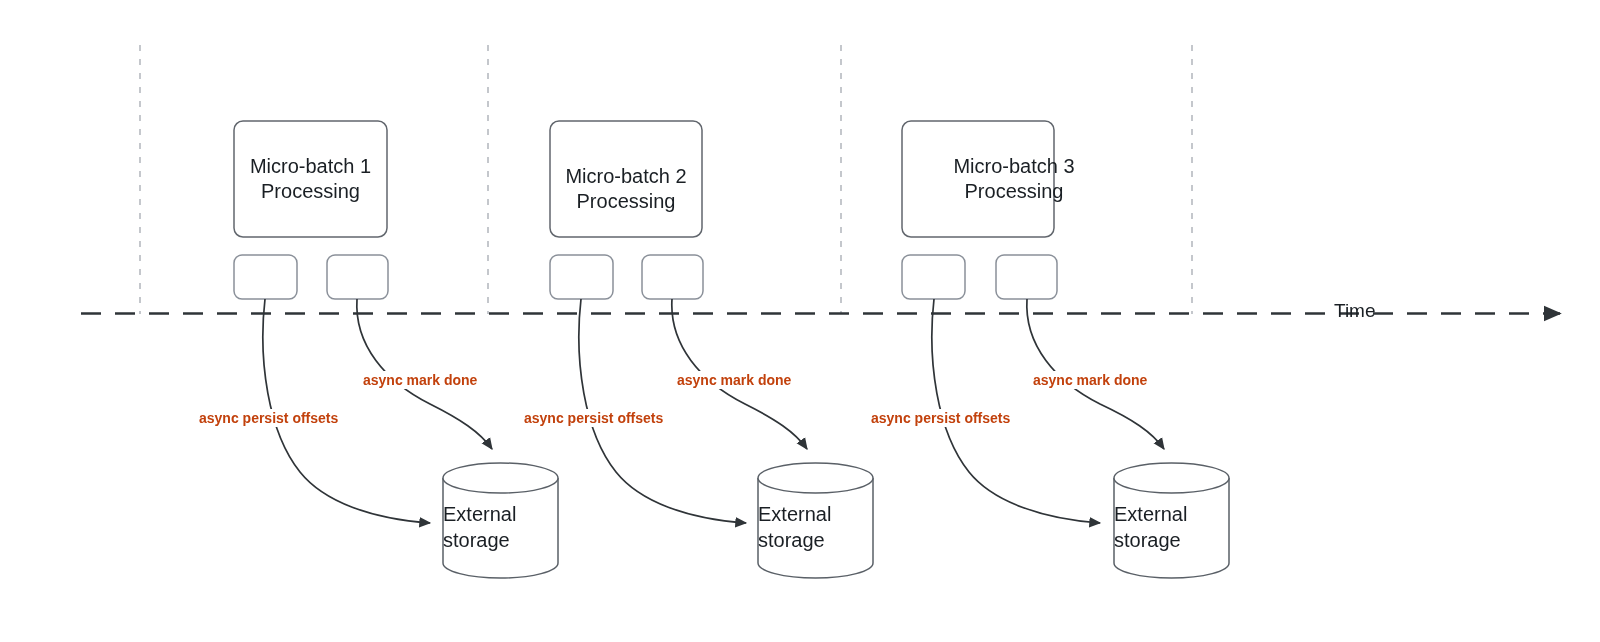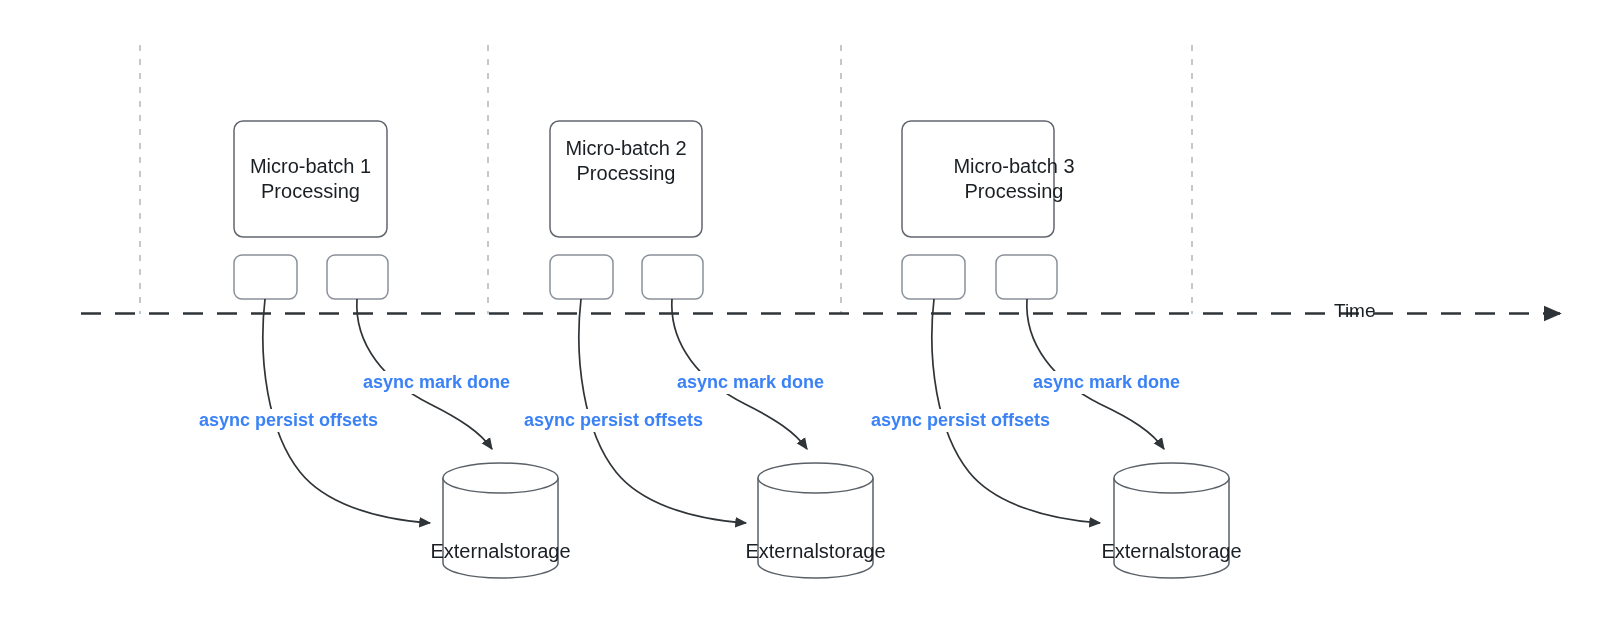--- a/index.html
+++ b/index.html
@@ -32,34 +32,34 @@
     text-align: center;
     color: #1a1f24;
     font-size: 20px;
     line-height: 25px;
     pointer-events: none;
     white-space: nowrap;
   }
   .cyl-label {
     position: absolute;
     display: flex;
-    flex-direction: row;
-    align-items: flex-end;
+    flex-direction: column;
+    align-items: flex-start;
     justify-content: center;
     text-align: center;
     color: #1a1f24;
     font-size: 20px;
     line-height: 26px;
     white-space: nowrap;
   }
   .edge-label {
     position: absolute;
-    font-size: 18px;
+    font-size: 14px;
     font-weight: bold;
-    color: #3b82f6;
+    color: #c2410c;
     white-space: nowrap;
     background: #ffffff;
     padding: 1px 3px;
   }
   .axis-label {
     position: absolute;
     font-size: 19px;
     color: #1a1f24;
     white-space: nowrap;
     margin-top: 44px;
@@ -130,21 +130,21 @@
   </div>
 
   <div class="edge-label" style="left:196px; top:409px;">async persist offsets</div>
   <div class="edge-label" style="left:360px; top:371px;">async mark done</div>
 
   <div class="cyl-label" style="left:443px; top:490px; width:115px; height:74px;">
     <span>External</span>
     <span>storage</span>
   </div>
 
-  <div class="node-label" style="left:550px; top:104px; width:152px; height:114px;">
+  <div class="node-label" style="left:550px; top:132px; width:152px; height:114px;">
     <span>Micro-batch 2</span>
     <span>Processing</span>
   </div>
 
   <div class="edge-label" style="left:521px; top:409px;">async persist offsets</div>
   <div class="edge-label" style="left:674px; top:371px;">async mark done</div>
 
   <div class="cyl-label" style="left:758px; top:490px; width:115px; height:74px;">
     <span>External</span>
     <span>storage</span>

